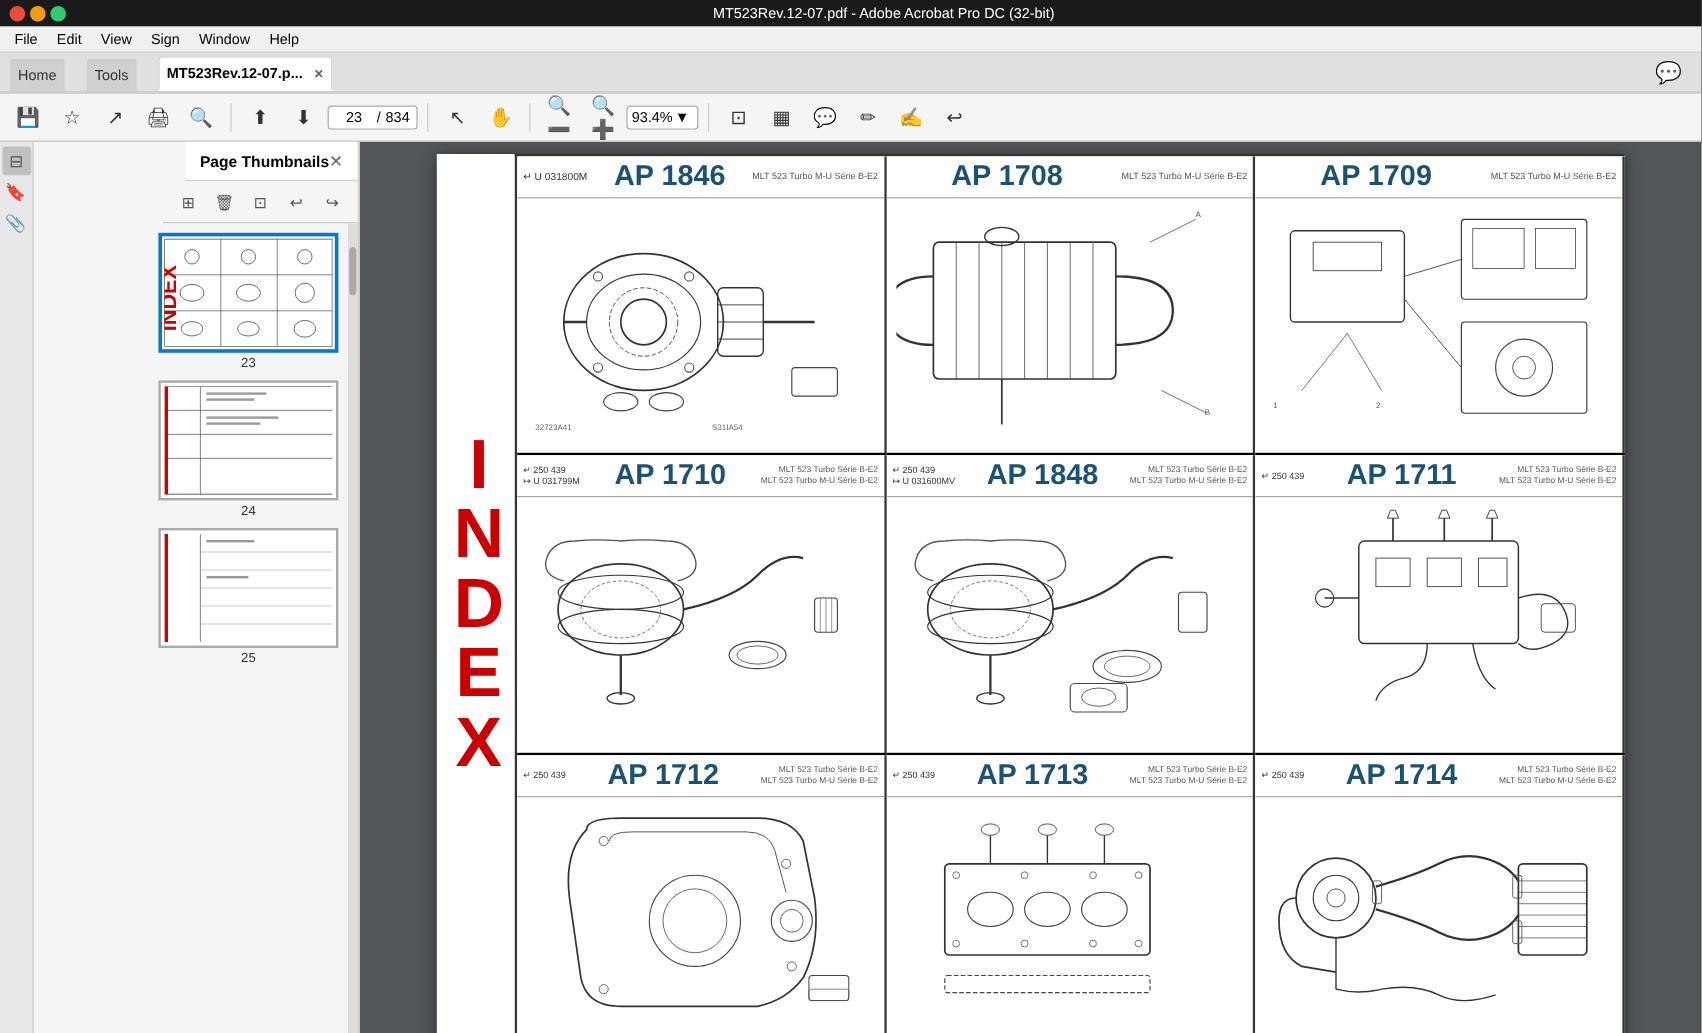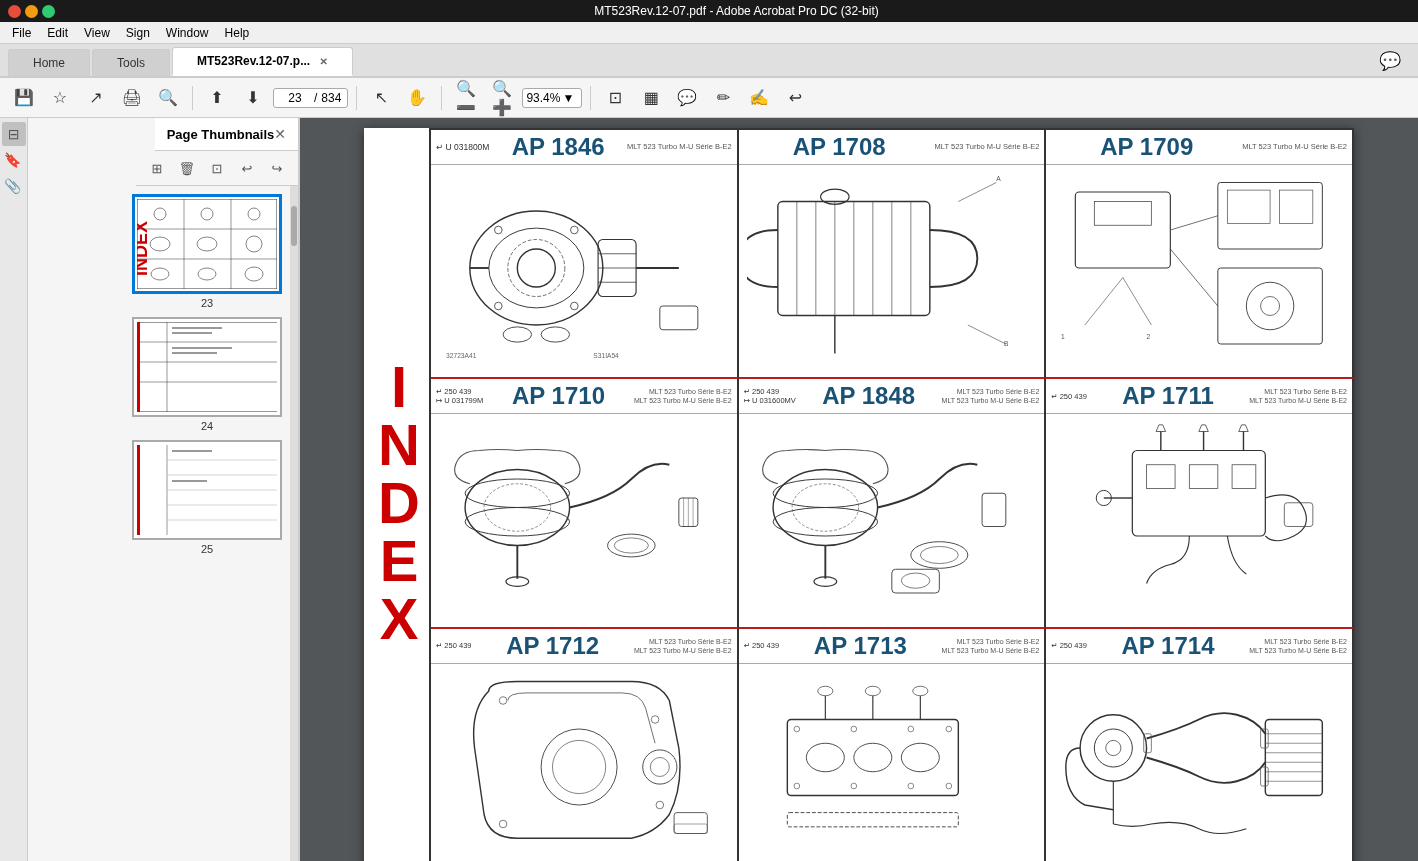--- a/index.html
+++ b/index.html
@@ -42,28 +42,28 @@
     
     .tab-bar {
       background: #e0e0e0;
       height: 34px;
       display: flex;
       align-items: flex-end;
       padding: 0 8px;
       border-bottom: 2px solid #ccc;
     }
     .tab {
-      padding: 6px 24px;
+      padding: 6px 6px;
       font-size: 12px;
       cursor: pointer;
       border: 1px solid #ccc;
       border-bottom: none;
       background: #d0d0d0;
       color: #333;
-      margin-right: 2px;
+      margin-right: 18px;
       border-radius: 3px 3px 0 0;
     }
     .tab.active {
       background: #fff;
       color: #000;
       font-weight: bold;
       border-bottom: 2px solid #fff;
     }
     .tab-close {
       margin-left: 6px;
@@ -273,21 +273,21 @@
     .diagram-grid {
       flex: 1;
       display: grid;
       grid-template-columns: repeat(3, 1fr);
       grid-template-rows: repeat(3, auto);
       border-left: 2px solid #333;
       border-top: 2px solid #333;
     }
     .diagram-cell {
       border-right: 2px solid #333;
-      border-bottom: 2px solid #b91c1c;
+      border-bottom: 2px solid #000000;
       background: #fff;
       min-height: 240px;
       position: relative;
       overflow: hidden;
     }
     .diagram-header {
       display: flex;
       align-items: center;
       padding: 3px 5px;
       border-bottom: 1px solid #aaa;

